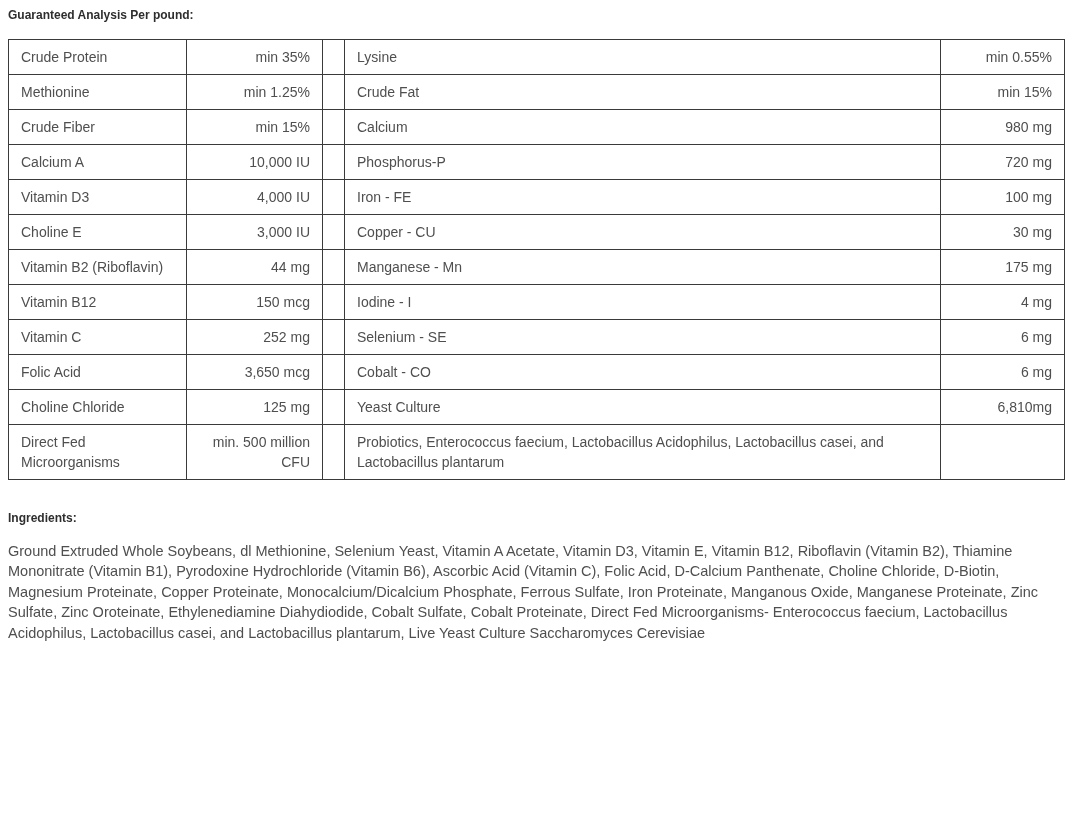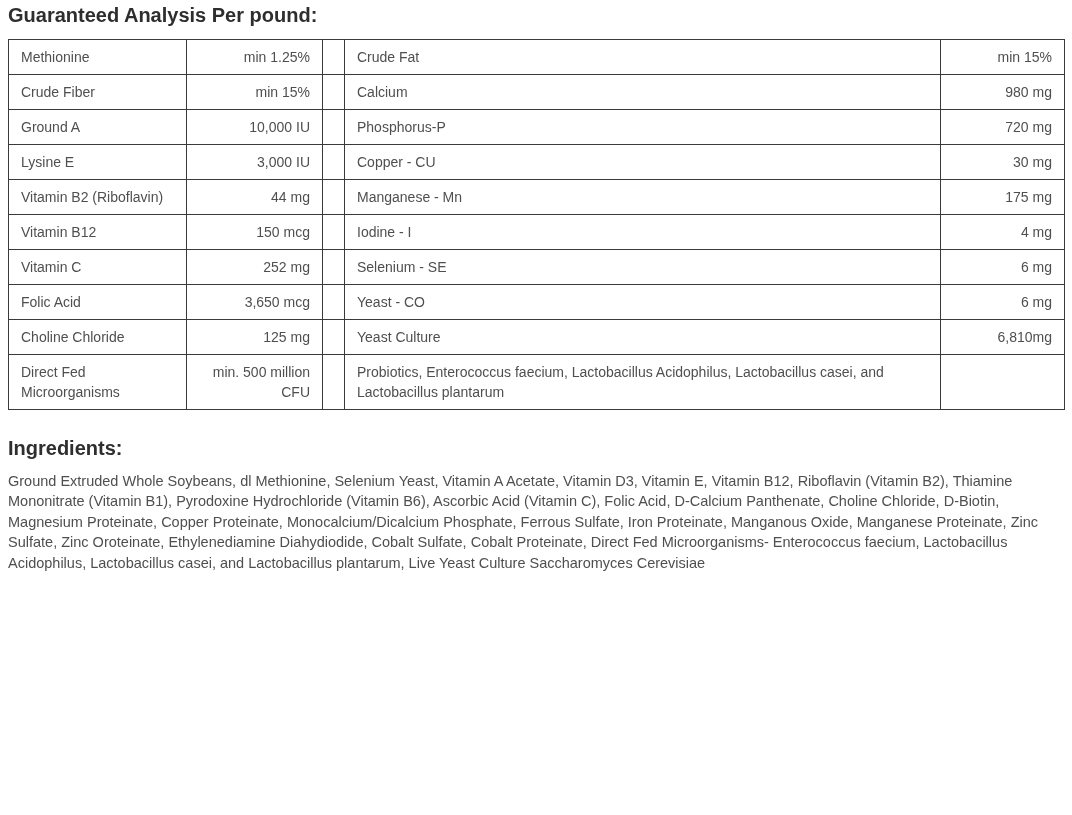--- a/index.html
+++ b/index.html
@@ -16,21 +16,21 @@
   }
   .page {
     width: 1072px;
     min-height: 815px;
     padding: 5px 8px 12px 8px;
     font-family: "Liberation Sans", "DejaVu Sans", sans-serif;
     color: var(--text);
     background: var(--bg);
   }
   .section-title {
-    font-size: 20px;
+    font-size: 12px;
     font-weight: 700;
     color: var(--heading);
     margin: 0;
     line-height: 20px;
   }
   table.analysis {
     border-collapse: collapse;
     table-layout: fixed;
     width: 1056px;
     margin-top: 14px;
@@ -69,48 +69,62 @@
 
   <table class="analysis">
     <colgroup>
       <col class="c-llabel">
       <col class="c-lvalue">
       <col class="c-spacer">
       <col class="c-rlabel">
       <col class="c-rvalue">
     </colgroup>
     <tbody>
+  <tr>
+    <td class="label">Crude Protein</td>
+    <td class="value">min 35%</td>
+    <td class="spacer"></td>
+    <td class="label">Lysine</td>
+    <td class="value">min 0.55%</td>
+  </tr>
 
   <tr>
     <td class="label">Methionine</td>
     <td class="value">min 1.25%</td>
     <td class="spacer"></td>
     <td class="label">Crude Fat</td>
     <td class="value">min 15%</td>
   </tr>
 
   <tr>
     <td class="label">Crude Fiber</td>
     <td class="value">min 15%</td>
     <td class="spacer"></td>
     <td class="label">Calcium</td>
     <td class="value">980 mg</td>
   </tr>
 
   <tr>
-    <td class="label">Ground A</td>
+    <td class="label">Calcium A</td>
     <td class="value">10,000 IU</td>
     <td class="spacer"></td>
     <td class="label">Phosphorus-P</td>
     <td class="value">720 mg</td>
   </tr>
 
+  <tr>
+    <td class="label">Vitamin D3</td>
+    <td class="value">4,000 IU</td>
+    <td class="spacer"></td>
+    <td class="label">Iron - FE</td>
+    <td class="value">100 mg</td>
+  </tr>
 
   <tr>
-    <td class="label">Lysine E</td>
+    <td class="label">Choline E</td>
     <td class="value">3,000 IU</td>
     <td class="spacer"></td>
     <td class="label">Copper - CU</td>
     <td class="value">30 mg</td>
   </tr>
 
 
   <tr>
     <td class="label">Vitamin B2 (Riboflavin)</td>
     <td class="value">44 mg</td>
@@ -133,21 +147,21 @@
     <td class="value">252 mg</td>
     <td class="spacer"></td>
     <td class="label">Selenium - SE</td>
     <td class="value">6 mg</td>
   </tr>
 
   <tr>
     <td class="label">Folic Acid</td>
     <td class="value">3,650 mcg</td>
     <td class="spacer"></td>
-    <td class="label">Yeast - CO</td>
+    <td class="label">Cobalt - CO</td>
     <td class="value">6 mg</td>
   </tr>
 
 
   <tr>
     <td class="label">Choline Chloride</td>
     <td class="value">125 mg</td>
     <td class="spacer"></td>
     <td class="label">Yeast Culture</td>
     <td class="value">6,810mg</td>

